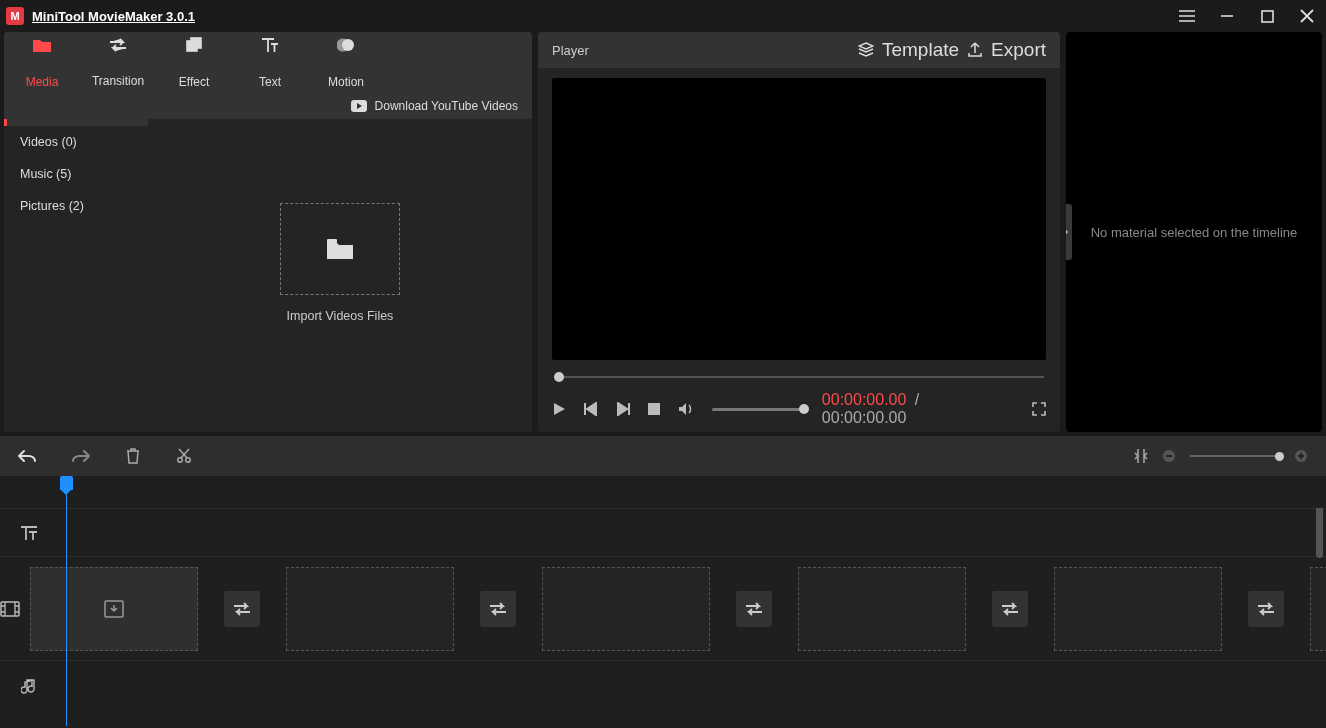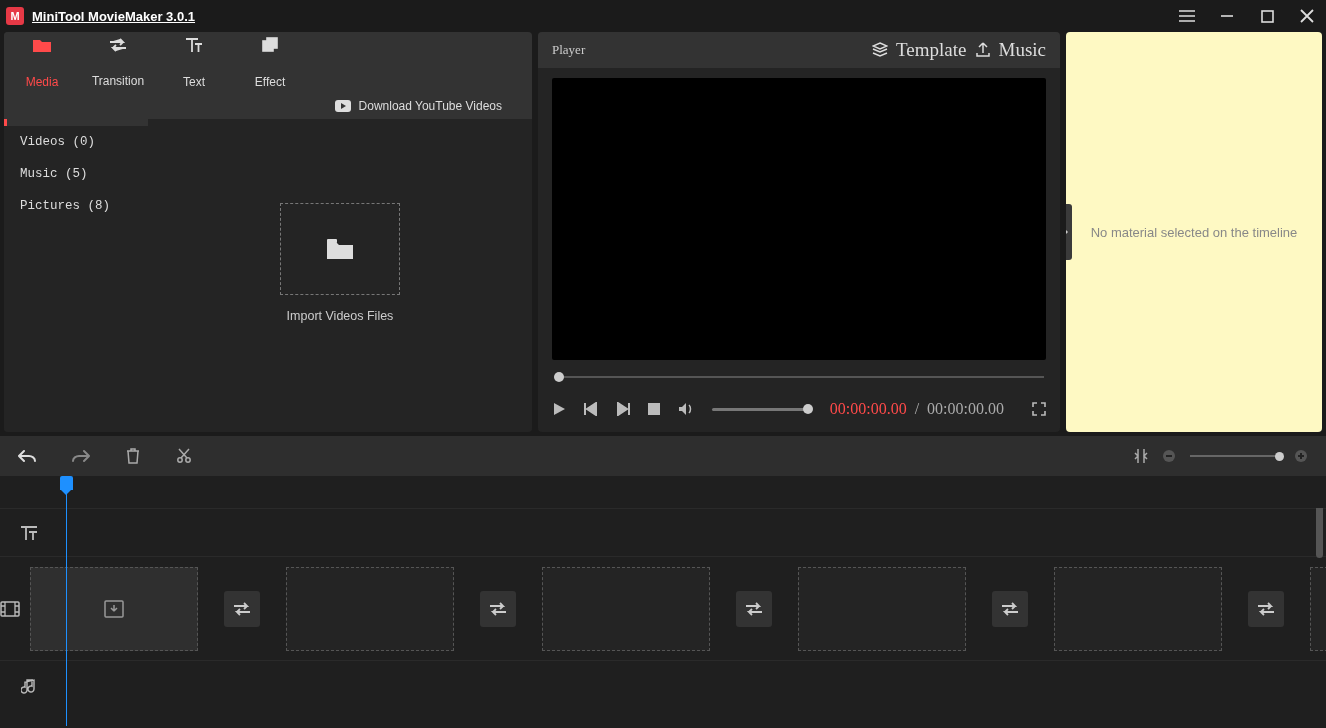--- a/index.html
+++ b/index.html
@@ -53,22 +53,22 @@
     padding: 0 4px;
   }
   .panel {
     background: #242424;
     border-radius: 4px;
     display: flex;
     flex-direction: column;
     overflow: hidden;
   }
   .left-panel { width: 528px; }
-  .center-panel { flex: 1; font-family: Liberation Serif, serif; }
-  .right-panel { width: 256px; background: #fef9c3; position: relative; }
+  .center-panel { flex: 1; }
+  .right-panel { width: 256px; background: #000000; position: relative; }
 
   
   .main-tabs {
     height: 62px;
     background: #333;
     display: flex;
     align-items: stretch;
   }
   .main-tab {
     width: 76px;
@@ -83,36 +83,35 @@
     text-align: center;
   }
   .main-tab.active { color: #ff4a4a; background: #333; }
   .main-tab svg path, .main-tab svg rect, .main-tab svg circle { fill: currentColor; }
   .sub-row {
     height: 26px;
     background: #333;
     display: flex;
     align-items: center;
     justify-content: flex-end;
-    padding-right: 30px;
+    padding-right: 14px;
     gap: 8px;
     font-size: 12px;
     color: #ddd;
   }
   .left-body {
     flex: 1;
     display: flex;
     background: #242424;
   }
   .media-sidebar {
     width: 144px;
     background: #242424;
     display: flex;
     flex-direction: column;
-    font-family: Liberation Mono, monospace;
   }
   .media-cat {
     padding: 9px 16px;
     font-size: 12.5px;
     color: #ddd;
     cursor: pointer;
   }
   .media-cat.active {
     background: #333;
     border-left: 3px solid #ff4a4a;
@@ -377,43 +376,52 @@
         <div class="main-tab">
           <span>
             <svg width="18" height="14" viewBox="0 0 18 14">
               <path d="M1 4h13l-3-3m3 3l-3 3M17 10H4l3 3m-3-3l3-3" fill="none" stroke="currentColor" stroke-width="1.8"></path>
             </svg>
           </span>
           <span>Transition</span>
         </div>
         <div class="main-tab">
           <span>
-            <svg width="18" height="16" viewBox="0 0 18 16">
-              <path d="M1 2h12M7 2v13M10 7h7M13.5 7v8" stroke="currentColor" stroke-width="1.8" fill="none"></path>
-            </svg>
-          </span>
-          <span>Text</span>
-        </div>
-        <div class="main-tab">
-          <span>
             <svg width="16" height="16" viewBox="0 0 16 16">
               <rect x="1" y="4" width="10" height="10" fill="none" stroke="currentColor" stroke-width="1.6"></rect>
               <rect x="5" y="1" width="10" height="10" fill="none" stroke="currentColor" stroke-width="1.6"></rect>
             </svg>
           </span>
           <span>Effect</span>
         </div>
+        <div class="main-tab">
+          <span>
+            <svg width="18" height="16" viewBox="0 0 18 16">
+              <path d="M1 2h12M7 2v13M10 7h7M13.5 7v8" stroke="currentColor" stroke-width="1.8" fill="none"></path>
+            </svg>
+          </span>
+          <span>Text</span>
+        </div>
+        <div class="main-tab">
+          <span>
+            <svg width="18" height="16" viewBox="0 0 18 16">
+              <circle cx="11" cy="8" r="6" fill="currentColor"></circle>
+              <circle cx="6" cy="8" r="6" fill="none" stroke="currentColor" stroke-width="1.2" opacity="0.6"></circle>
+            </svg>
+          </span>
+          <span>Motion</span>
+        </div>
       </div>
     <div class="left-body">
       <div class="media-sidebar" id="media-sidebar">
 
       <div class="media-cat active">My Album (0)</div>
           <div class="media-cat">Videos (0)</div>
           <div class="media-cat">Music (5)</div>
-          <div class="media-cat">Pictures (8)</div>
+          <div class="media-cat">Pictures (2)</div>
         </div>
       <div class="media-area" style="position:relative;">
         <div class="sub-row" style="position:absolute; top:-1px; right:0; left:-144px; justify-content:flex-end;">
           <svg width="16" height="12" viewBox="0 0 16 12">
               <rect x="0" y="0" width="16" height="12" rx="3" fill="#ddd"></rect>
               <path d="M6 3l5 3-5 3z" fill="#333"></path>
             </svg>
           <span>Download YouTube Videos</span>
         </div>
         <div class="import-box">
@@ -434,21 +442,21 @@
       <div class="hdr-btn">
         <svg width="16" height="16" viewBox="0 0 16 16">
             <path d="M8 1l7 3-7 3-7-3 7-3zm-7 6l7 3 7-3m-14 4l7 3 7-3" fill="none" stroke="#ddd" stroke-width="1.4"></path>
           </svg>
         <span>Template</span>
       </div>
       <div class="hdr-btn">
         <svg width="16" height="16" viewBox="0 0 16 16">
             <path d="M8 11V1m0 0L4 5m4-4l4 4M2 11v3h12v-3" fill="none" stroke="#ddd" stroke-width="1.5"></path>
           </svg>
-        <span>Music</span>
+        <span>Export</span>
       </div>
     </div>
     <div class="video-area">
       <div class="video-frame"></div>
       <div class="seek-bar">
         <div class="seek-track">
             <div class="seek-thumb"></div>
           </div>
       </div>
     </div>

